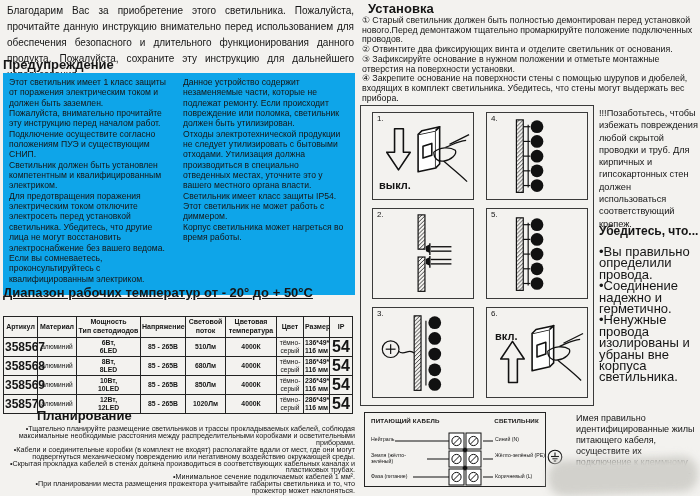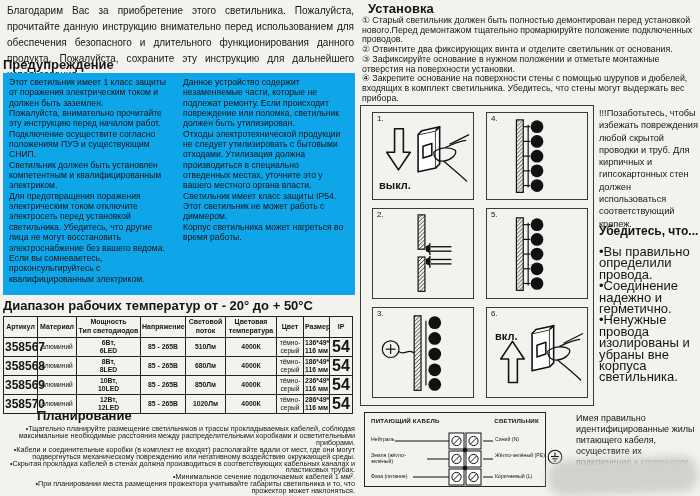--- a/index.html
+++ b/index.html
@@ -10,21 +10,21 @@
   }
   .page *{box-sizing:border-box;}
   p{margin:0;}
   h2{margin:0; font-size:13px; font-weight:bold;}
 
   
   .intro{position:absolute; left:7px; top:3px; width:347px; font-size:10px; line-height:16px; text-align:justify;}
   .warn-title{position:absolute; left:3px; top:57px;}
   .warn-box{position:absolute; left:3px; top:73px; width:352px; height:222px; background:#0ea5e9; display:flex; gap:9px; padding:4px 6px;}
   .warn-col{width:165px; font-size:8.6px; line-height:10.35px;}
-  .temp-title{position:absolute; left:3px; top:298px;}
+  .temp-title{position:absolute; left:3px; top:285px;text-decoration:underline;}
   .spec{position:absolute; left:3px; top:316px; width:349px; border-collapse:collapse; table-layout:fixed;}
   .spec th,.spec td{border:1px solid #222; text-align:center; vertical-align:middle; padding:1px; white-space:pre-line;}
   .spec th{font-size:7px; line-height:8.6px; font-weight:bold; height:21px;}
   .spec td{font-size:6.8px; line-height:8px; font-weight:bold; height:16px;}
   .spec td.c-art{font-size:12px;}
   .spec td.c-mat,.spec td.c-col{font-weight:normal; font-size:6.6px;}
   .spec td.c-ip{font-size:16px;}
   .plan-title{position:absolute; left:9px; top:408px;padding-left:28px;}
   .plan-bullets{position:absolute; left:3px; top:426px; width:352px; font-size:7.2px; line-height:6.9px;}
   .plan-bullets p{margin:0;text-align:right;}

